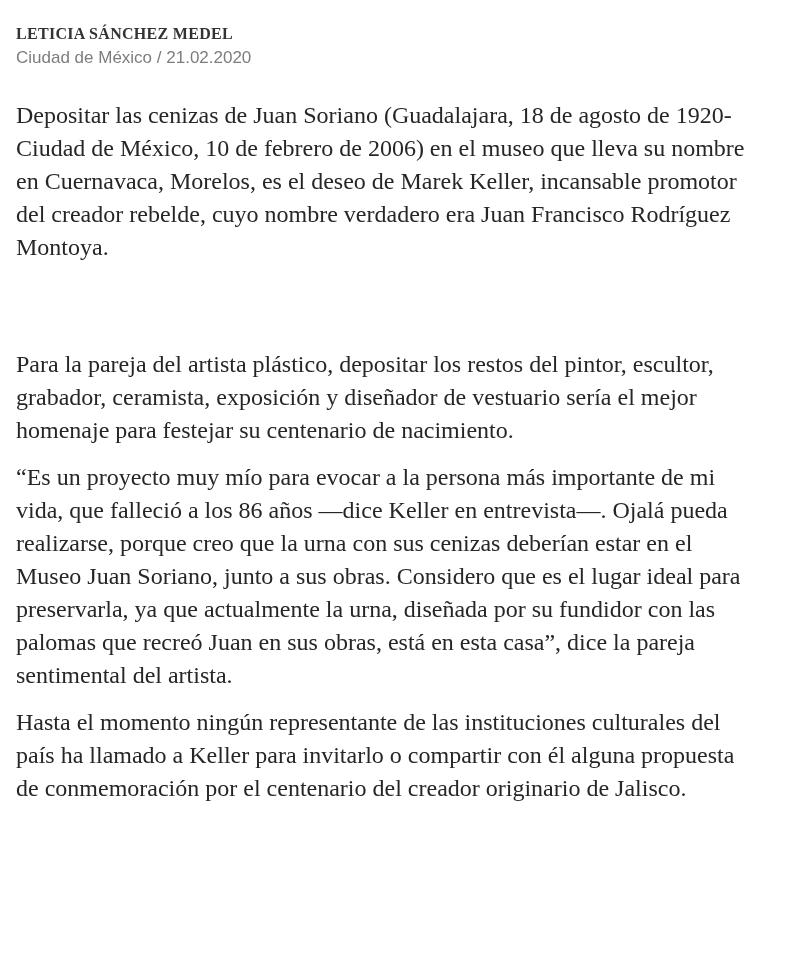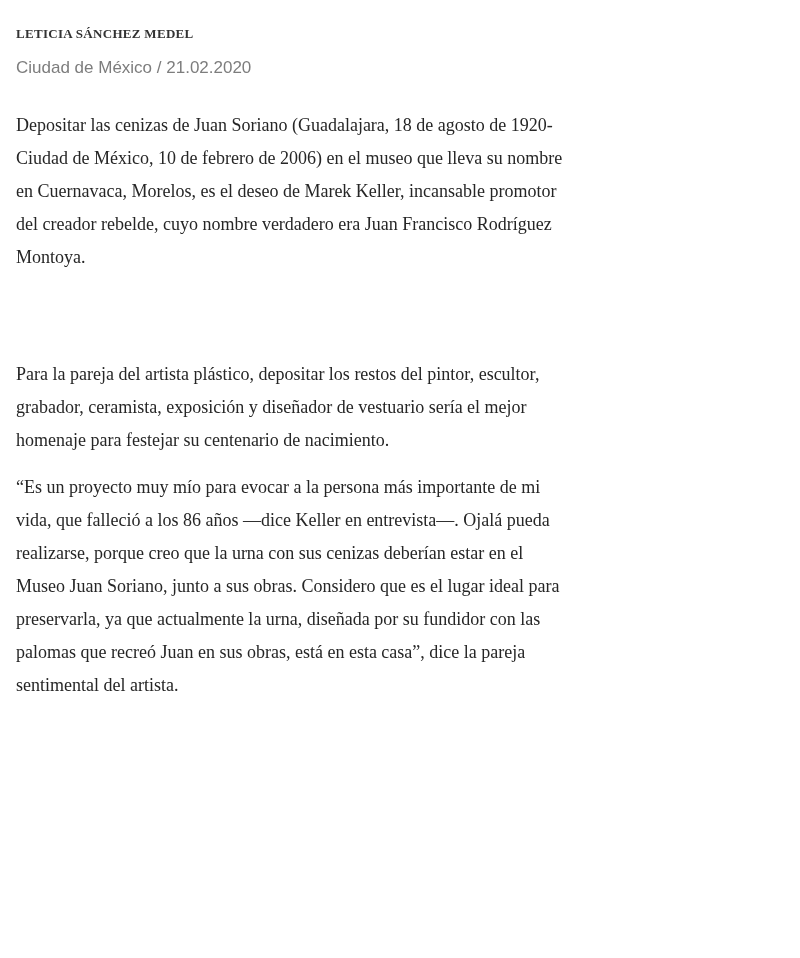--- a/index.html
+++ b/index.html
@@ -9,36 +9,36 @@
   }
   .article {
     width: 800px;
     min-height: 958px;
     padding: 24px 34px 6px 16px;
     background: #ffffff;
   }
   .byline {
     font-family: "Liberation Serif", serif;
     font-weight: 700;
-    font-size: 13px;
+    font-size: 16px;
     line-height: 19px;
     letter-spacing: 0.3px;
     color: #333333;
   }
   .dateline {
     font-family: "Liberation Sans", sans-serif;
     font-size: 17px;
     line-height: 22px;
     color: #7d7d7d;
-    margin-top: 14px;
+    margin-top: 4px;
     margin-bottom: 30px;
   }
   .body-text p {
     font-family: "Liberation Serif", serif;
-    font-size: 18px;
+    font-size: 24px;
     line-height: 33px;
     color: #262626;
     white-space: pre-line;
     margin: 0 0 14px 0;
   }
   .ad-gap {
     height: 70px;
   }
 </style>
 </head>
@@ -64,15 +64,18 @@
 homenaje para festejar su centenario de nacimiento.</p>
 
     <p>“Es un proyecto muy mío para evocar a la persona más importante de mi
 vida, que falleció a los 86 años —dice Keller en entrevista—. Ojalá pueda
 realizarse, porque creo que la urna con sus cenizas deberían estar en el
 Museo Juan Soriano, junto a sus obras. Considero que es el lugar ideal para
 preservarla, ya que actualmente la urna, diseñada por su fundidor con las
 palomas que recreó Juan en sus obras, está en esta casa”, dice la pareja
 sentimental del artista.</p>
 
+    <p>Hasta el momento ningún representante de las instituciones culturales del
+país ha llamado a Keller para invitarlo o compartir con él alguna propuesta
+de conmemoración por el centenario del creador originario de Jalisco.</p>
 
   </section>
 </div>
 
 </body></html>

